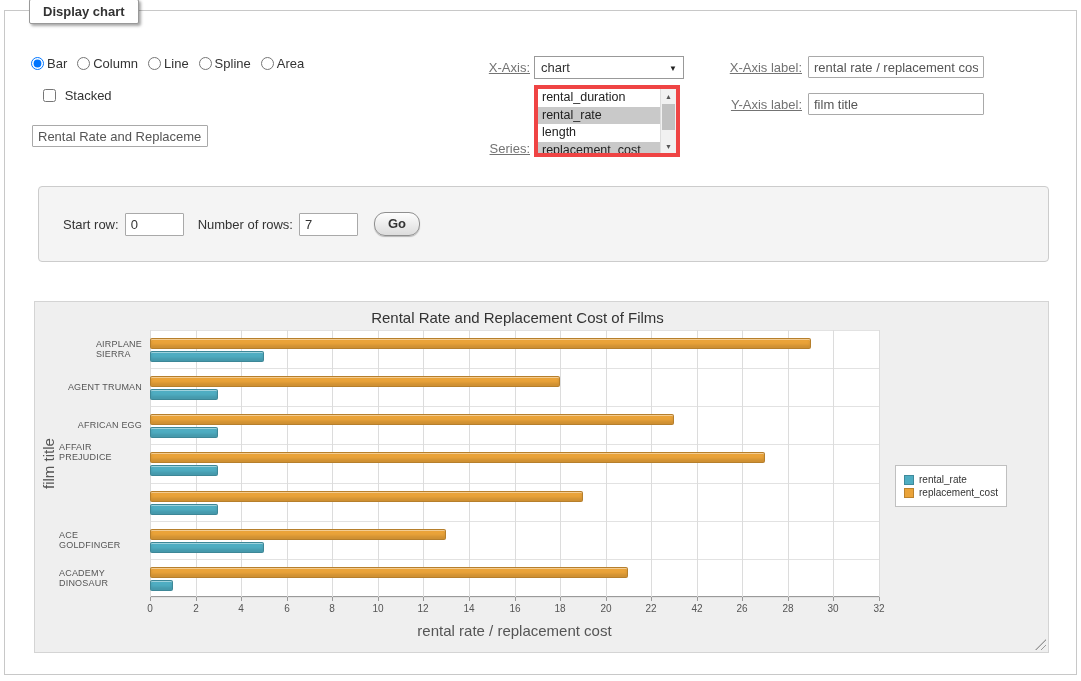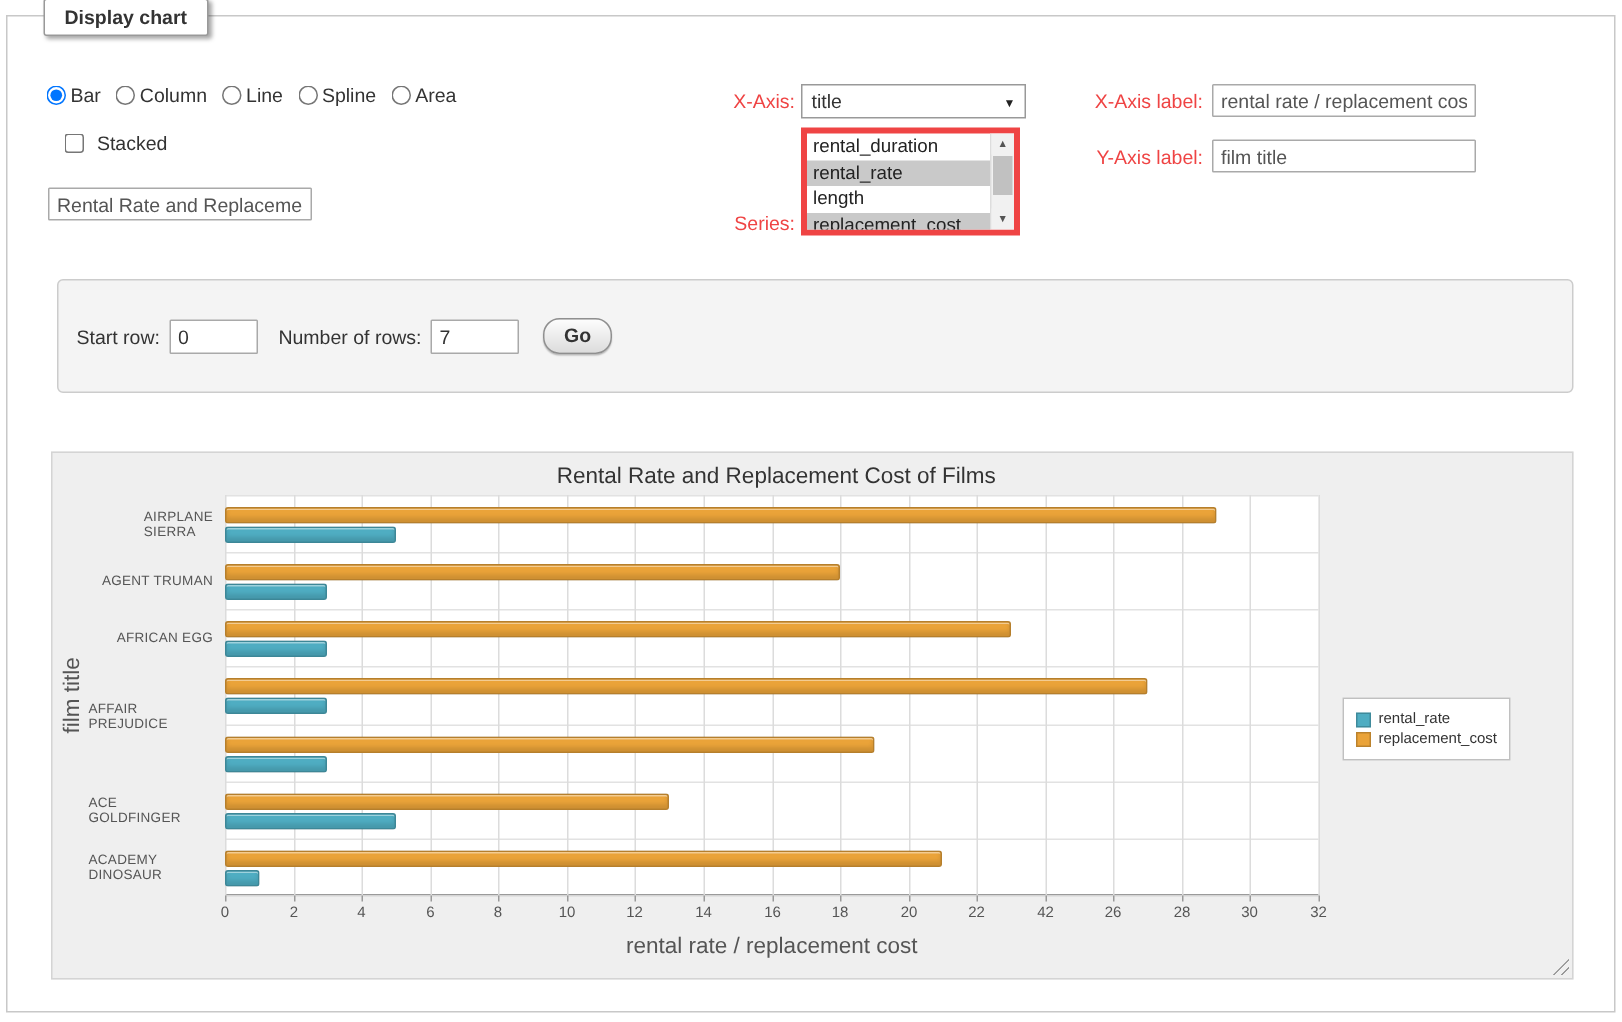--- a/index.html
+++ b/index.html
@@ -23,21 +23,21 @@
   .radio-item { margin-right: 10px; cursor: default; }
   .radio-item input { vertical-align: -2px; margin-right: 3px; }
   .stacked-wrap { position: absolute; left: 26px; top: 77px; padding-left: 12px; }
   .stacked-wrap input { vertical-align: -2px; margin-right: 5px; }
   .title-input { position: absolute; left: 27px; top: 114px; width: 176px; }
   input[type="text"] {
     border: 1px solid #a9a9a9; height: 22px; padding: 2px 5px;
     font-family: "Liberation Sans", sans-serif; font-size: 13px; color: #555;
     border-radius: 1px; background: #fff;
   }
-  .lbl { position: absolute; text-align: right; color: #ef4444; }
+  .lbl { position: absolute; text-align: right; color: #737373; text-decoration: underline; }
   .xaxis-lbl { left: 433px; top: 49px; width: 92px; }
   .series-lbl { left: 433px; top: 130px; width: 92px; }
   .xaxis-label-lbl { left: 655px; top: 49px; width: 142px; }
   .yaxis-label-lbl { left: 655px; top: 86px; width: 142px; }
   .select-box {
     position: absolute; left: 529px; top: 45px; width: 150px; height: 23px;
     border: 1px solid #999; background: #fff; display: flex; align-items: center;
     padding: 0 18px 0 6px; color: #333; cursor: default;
   }
   .select-box .arrow { position: absolute; right: 6px; top: 7px; font-size: 8px; color: #222; }
@@ -54,21 +54,21 @@
             text-align: center; color: #555; background: #f1f1f1; }
   .sb-up { top: 0; }
   .sb-down { bottom: 0; }
   .sb-thumb { position: absolute; left: 1px; top: 15px; width: 13px; height: 26px; background: #c1c1c1; }
   .xaxis-input { position: absolute; left: 803px; top: 45px; width: 176px; }
   .yaxis-input { position: absolute; left: 803px; top: 82px; width: 176px; }
   
   .rows-panel {
     position: absolute; left: 33px; top: 175px; width: 1011px; height: 76px;
     background: #f4f4f4; border: 1px solid #ccc; border-radius: 4px;
-    display: flex; align-items: center; padding-left: 12px;
+    display: flex; align-items: center; padding-left: 24px;
   }
   .rows-panel .fld-lbl { margin-right: 6px; }
   .rows-panel input { width: 59px; height: 23px; color: #333; }
   .num-rows-lbl { margin-left: 14px; }
   .go-btn {
     margin-left: 16px; padding: 3px 13px 4px; font-family: "Liberation Sans", sans-serif;
     font-size: 13px; font-weight: bold; color: #333;
     background: linear-gradient(#fdfdfd, #dcdcdc); border: 1px solid #8f8f8f;
     border-radius: 11px; box-shadow: 0 1px 1px rgba(0,0,0,0.25); cursor: default;
   }
@@ -122,21 +122,21 @@
 
     <label class="stacked-wrap">
       <input type="checkbox" style="">
       <span>Stacked</span>
     </label>
 
     <input type="text" class="title-input" value="Rental Rate and Replacement Cost of Films" style="">
 
     <span class="lbl xaxis-lbl">X-Axis:</span>
     <div class="select-box">
-      <span>title</span>
+      <span>chart</span>
       <span class="arrow">▼</span>
     </div>
 
     <span class="lbl series-lbl">Series:</span>
     <div class="listbox">
       <div class="opts" id="series-options">
           <div class="opt">rental_duration</div>
           <div class="opt sel">rental_rate</div>
           <div class="opt">length</div>
           <div class="opt sel">replacement_cost</div>
@@ -163,21 +163,21 @@
     <button class="go-btn">Go</button>
   </div>
 
   <div class="chart-panel">
     <div class="chart-title">Rental Rate and Replacement Cost of Films</div>
     <div class="y-title">film title</div>
     <div class="y-cats" id="y-cats">
         <div class="y-cat" style="top: 0px; height: 38px; margin-left: 44px;">AIRPLANE SIERRA</div>
         <div class="y-cat" style="top: 38px; height: 38px;">AGENT TRUMAN</div>
         <div class="y-cat" style="top: 76px; height: 38px;">AFRICAN EGG</div>
-        <div class="y-cat" style="top: 128px; height: 38px;">AFFAIR PREJUDICE</div>
+        <div class="y-cat" style="top: 103px; height: 38px;">AFFAIR PREJUDICE</div>
         <div class="y-cat" style="top: 191px; height: 38px;">ACE GOLDFINGER</div>
         <div class="y-cat" style="top: 229px; height: 38px;">ACADEMY DINOSAUR</div>
       </div>
     <div class="plot-area" id="plot-area">
         <div class="gridline-h" style="top: 0px; width: 729px;"></div>
         <div class="gridline-h" style="top: 38px; width: 729px;"></div>
         <div class="gridline-h" style="top: 76px; width: 729px;"></div>
         <div class="gridline-h" style="top: 114px; width: 729px;"></div>
         <div class="gridline-h" style="top: 153px; width: 729px;"></div>
         <div class="gridline-h" style="top: 191px; width: 729px;"></div>

